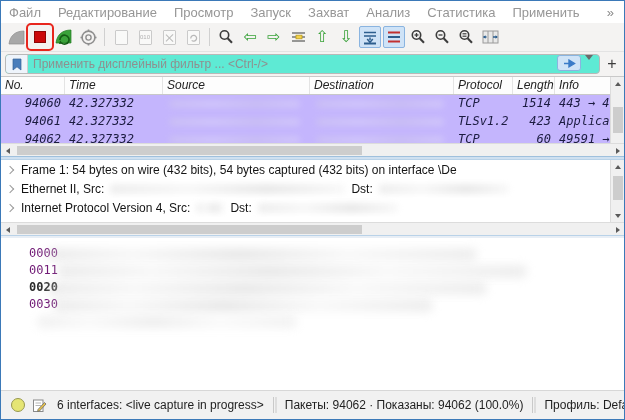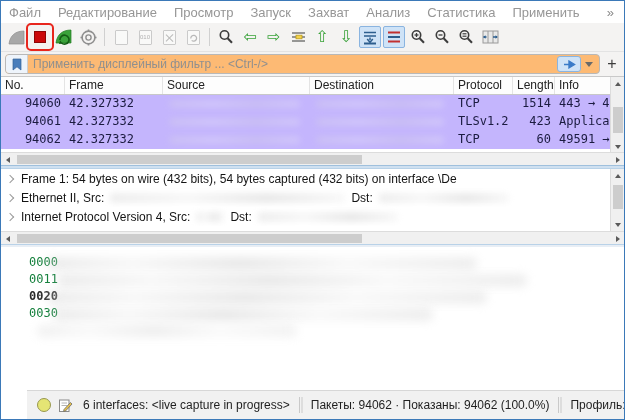--- a/index.html
+++ b/index.html
@@ -32,30 +32,30 @@
   .tsep{width:1px;height:18px;background:#d0d0d0;margin:0 4px;}
   .stop-square{width:12px;height:12px;background:#cb0a0c;border:1px solid #8e0607;}
   .garrow{font-family:"DejaVu Sans",sans-serif;font-size:16px;color:#3aa23a;line-height:1;}
   .doc{width:13px;height:15px;background:#fbfbfb;border:1px solid #bdbdbd;border-radius:1px;position:relative;opacity:.75;display:flex;align-items:center;justify-content:center;}
   .doc-badge{font-size:6px;color:#9a9a9a;letter-spacing:0;}
   .docx::before,.docx::after{content:"";position:absolute;left:5px;top:2px;width:1.3px;height:10px;background:#a9a9a9;}
   .docx::before{transform:rotate(45deg);}.docx::after{transform:rotate(-45deg);}
 
   
   .filterbar{height:24px;background:#f4f3f2;display:flex;align-items:center;padding:2px 4px;flex:0 0 auto;}
-  .filter-field{flex:1;height:20px;background:#fdba74;border:1px solid #b8b8b8;border-radius:4px;display:flex;align-items:center;overflow:hidden;}
+  .filter-field{flex:1;height:20px;background:#5eead4;border:1px solid #b8b8b8;border-radius:4px;display:flex;align-items:flex-start;overflow:hidden;}
   .bm-btn{width:22px;height:100%;background:#eef4fb;border-right:1px solid #cfcfcf;display:flex;align-items:center;justify-content:center;flex:0 0 auto;}
   .filter-input{flex:1;border:none;outline:none;font-size:12px;color:#333;padding:0 5px;height:100%;background:transparent;}
   .filter-input::placeholder{color:#8f8f8f;}
   .apply-btn{width:24px;height:16px;background:#cfe3f7;border:1px solid #8ab4e0;border-radius:3px;display:flex;align-items:center;justify-content:center;margin-right:2px;flex:0 0 auto;}
   .caret{width:0;height:0;border-left:4px solid transparent;border-right:4px solid transparent;border-top:5px solid #6a6a6a;margin:0 6px 0 2px;flex:0 0 auto;}
   .plus-btn{width:16px;font-size:16px;color:#3c3c3c;text-align:center;margin-left:4px;flex:0 0 auto;}
 
   
-  .plist{height:89px;position:relative;background:#ffffff;flex:0 0 auto;border-top:1px solid #c9c9c9;}
+  .plist{height:80px;position:relative;background:#ffffff;flex:0 0 auto;border-top:1px solid #c9c9c9;font-style:italic;}
   .pgrid{display:grid;grid-template-columns:64px 98px 147px 144px 59px 42px 1fr;width:611px;}
   .phead{height:18px;border-bottom:1px solid #c8c8c8;background:#fdfdfd;}
   .phead .hcell{font-size:12px;color:#222;padding:1px 4px;border-right:1px solid #e4e4e4;white-space:nowrap;overflow:hidden;}
   .prow{height:18px;background:#c4b5fd;}
   .pcell{font-family:"DejaVu Sans Mono","Liberation Mono",monospace;font-size:12px;color:#1b1b40;padding:1px 4px;white-space:nowrap;overflow:hidden;position:relative;}
   .num{text-align:right;}
   .pfill{height:4px;background:#ffffff;}
   .rowchip{position:absolute;top:5px;left:6px;right:10px;height:8px;background:linear-gradient(90deg,#dcdcdc,#f2f2f2,#d6d6d6,#f5f5f5);filter:blur(3px);opacity:.25;border-radius:4px;}
 
   
@@ -74,27 +74,27 @@
   .pane-sep2{height:3px;background:#e8eef5;border-top:1px solid #b9d2e8;flex:0 0 auto;}
 
   
   .details{height:75px;position:relative;background:#ffffff;flex:0 0 auto;}
   .dline{height:19px;display:flex;align-items:center;padding-left:6px;font-family:"DejaVu Sans Mono","Liberation Mono",monospace;font-size:12px;color:#141414;white-space:nowrap;overflow:hidden;width:611px;}
   .chev{width:6px;height:6px;border-top:1.6px solid #9a9a9a;border-right:1.6px solid #9a9a9a;transform:rotate(45deg);margin-right:8px;flex:0 0 auto;}
   .chip{height:10px;background:linear-gradient(90deg,#d9d9d9,#efefef,#cfcfcf,#f1f1f1);filter:blur(3px);opacity:.45;border-radius:4px;display:inline-block;margin:0 6px;}
 
   
   .hexpane{height:115px;background:#ffffff;position:relative;flex:0 0 auto;padding:7px 0 0 28px;}
-  .hexline{font-family:"DejaVu Sans Mono","Liberation Mono",monospace;font-size:12px;line-height:17px;color:#15803d;}
+  .hexline{font-family:"DejaVu Sans Mono","Liberation Mono",monospace;font-size:12px;line-height:17px;color:#701a75;}
   .hexline.current{color:#2c2c2c;font-weight:bold;}
   .hexblur{position:absolute;left:46px;top:8px;width:500px;height:86px;pointer-events:none;}
   .hexblur div{position:absolute;filter:blur(5px);opacity:.4;border-radius:6px;background:linear-gradient(90deg,#cdcdcd,#ececec 20%,#c6c6c6 45%,#efefef 70%,#d2d2d2);}
 
   
-  .statusbar{height:29px;margin-top:auto;background:#f1f1f1;border-top:1px solid #d7d7d7;display:flex;align-items:center;padding:0 6px;flex:0 0 auto;font-size:12px;color:#1f1f1f;margin-left:26px;}
+  .statusbar{height:29px;margin-top:auto;background:#f1f1f1;border-top:1px solid #d7d7d7;display:flex;align-items:center;padding:0 6px;flex:0 0 auto;font-size:12px;color:#1f1f1f;}
   .expert-dot{width:14px;height:14px;border-radius:50%;background:#e5e574;border:1px solid #98984f;margin:0 7px 0 4px;flex:0 0 auto;}
   .sb-sep{width:1px;height:16px;background:#c9c9c9;box-shadow:2.5px 0 0 #c9c9c9;margin:0 11px 0 9px;flex:0 0 auto;}
   .sb-text{white-space:nowrap;}
   .sb-pencil{margin-right:10px;flex:0 0 auto;}
 </style>
 </head>
 <body>
 
 <div class="win">
 
@@ -253,21 +253,21 @@
         </svg>
       </div>
       <div class="caret"></div>
     </div>
     <div class="plus-btn">+</div>
   </div>
 
   <div class="plist">
     <div class="pgrid phead">
       <div class="hcell">No.</div>
-      <div class="hcell">Frame</div>
+      <div class="hcell">Time</div>
       <div class="hcell">Source</div>
       <div class="hcell">Destination</div>
       <div class="hcell">Protocol</div>
       <div class="hcell">Length</div>
       <div class="hcell">Info</div>
     </div>
 
     <div class="pgrid prow">
       <div class="pcell num">94060</div>
       <div class="pcell">42.327332</div>

